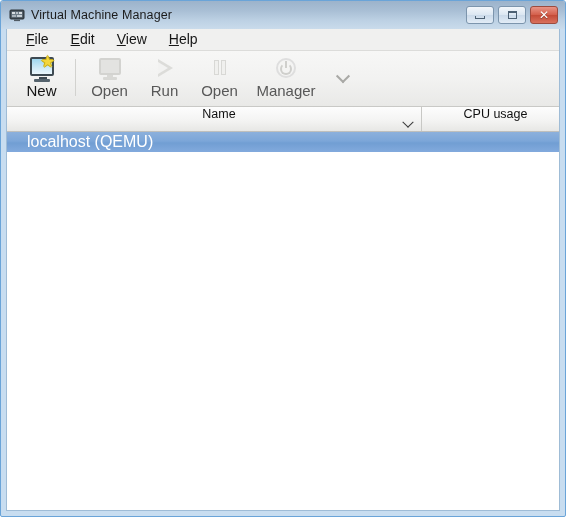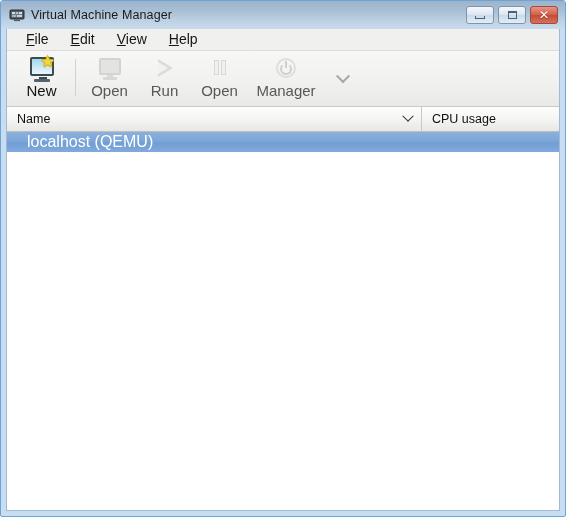--- a/index.html
+++ b/index.html
@@ -315,20 +315,21 @@
   }
   .col {
     display: flex;
     align-items: center;
     font-size: 12.5px;
     color: #101010;
     padding-left: 10px;
     box-sizing: border-box;
     cursor: default;
     position: relative;
+    flex-direction: column;
   }
   .col-name {
     width: 415px;
     border-right: 1px solid #c8c8c5;
   }
   .col-cpu { flex: 1 1 auto; text-align: right; }
   .sort-chev {
     margin-left: auto;
     margin-right: 9px;
     display: inline-block;

